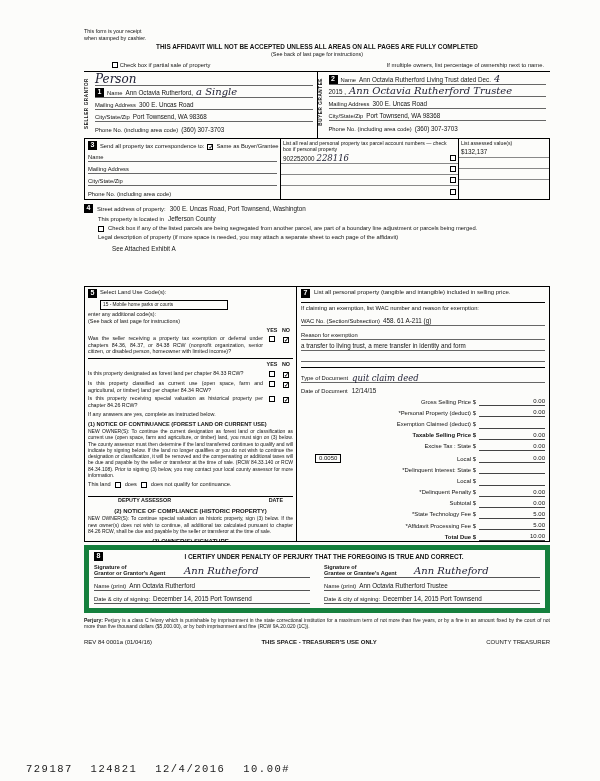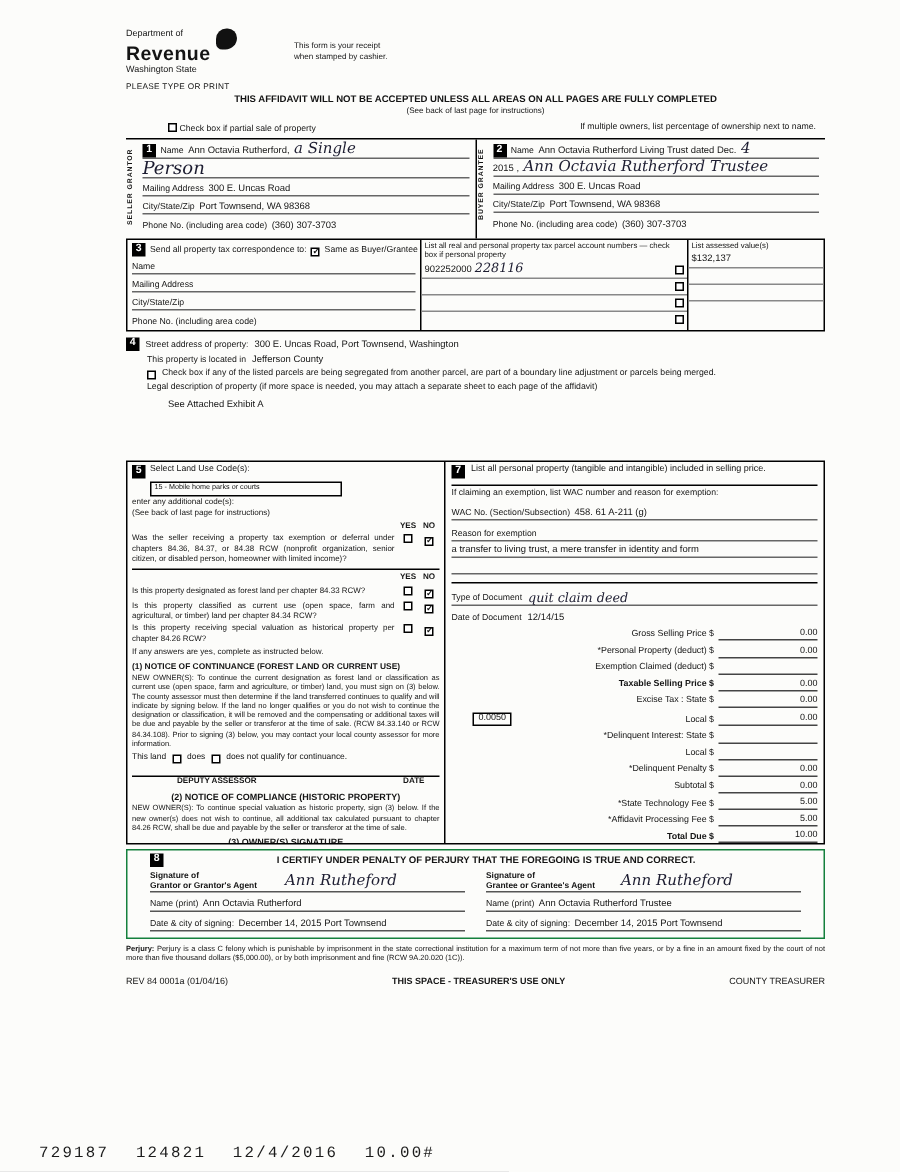--- a/index.html
+++ b/index.html
@@ -92,21 +92,21 @@
   .docrow { display:flex; align-items:flex-end; gap:4px; border-bottom:1px solid #666; min-height:12px; }
   .docrow.nl { border-bottom:none; }
   .mrow { display:flex; align-items:flex-end; justify-content:flex-end; margin-top:3.1px; }
   .mlabel { font-size:5.9px; white-space:nowrap; }
   .mlabel.b { font-weight:bold; }
   .mval { width:66px; border-bottom:1px solid #444; text-align:right; font-size:6px; margin-left:3px; height:8px; }
   .ratebox { border:1px solid #000; padding:0 3px; font-size:6px; margin-right:auto; margin-left:14px; }
   .minnote { text-align:center; font-weight:bold; font-size:5.7px; margin-top:6px; }
 
   
-  .sec8 { border:1px solid #15803d; margin-top:3px; padding:2px 15px 4px; }
+  .sec8 { border:5px solid #15803d; margin-top:3px; padding:2px 5px 4px; }
   .certrow { display:flex; align-items:center; gap:5px; }
   .certify { flex:1; text-align:center; font-weight:bold; font-size:6.4px; }
   .sigcols { display:flex; gap:14px; margin-top:3px; }
   .sigcol { flex:1; }
   .s8row { display:flex; align-items:flex-end; gap:3px; border-bottom:1px solid #555; min-height:13px; position:relative; }
   .s8label { font-size:5.6px; font-weight:bold; line-height:1.15; }
   .s8sig { position:absolute; left:90px; bottom:1px; }
 
   .perjury { font-size:5.0px; text-align:justify; margin-top:4px; line-height:1.3; }
   .footrow { display:flex; justify-content:space-between; align-items:center; margin-top:9px; font-size:6px; }
@@ -114,53 +114,46 @@
   .stamp { position:absolute; left:26px; bottom:6px; font-family:Liberation Mono, monospace;
            font-size:10.5px; letter-spacing:1.5px; word-spacing:10px; color:#1a1a1a; }
 </style>
 </head>
 <body>
 
 <div class="page">
   <div class="form">
 
     <div class="hdr">
-      <div class="logo">
-        <div class="logo-dept">Department of</div>
-        <div class="logo-rev">Revenue</div>
-        <div class="logo-state">Washington State</div>
-        <div class="emblem"></div>
-        <div class="typeprint">PLEASE TYPE OR PRINT</div>
-      </div>
       <div class="receipt">
         <div>This form is your receipt</div>
         <div>when stamped by cashier.</div>
       </div>
     </div>
     <div class="warning">THIS AFFIDAVIT WILL NOT BE ACCEPTED UNLESS ALL AREAS ON ALL PAGES ARE FULLY COMPLETED</div>
     <div class="seeback">(See back of last page for instructions)</div>
     <div class="partialrow">
       <span>
         <span class="cb"></span>
         <span>Check box if partial sale of property</span>
       </span>
       <span>If multiple owners, list percentage of ownership next to name.</span>
     </div>
 
     <div class="sec12">
       <div class="half l">
         <div class="vlabel">SELLER GRANTOR</div>
         <div class="frow">
+          <span class="hand big">Person</span>
+        </div>
+        <div class="frow">
           <span class="numbox">1</span>
           <span class="flabel">Name</span>
           <span class="fval">Ann Octavia Rutherford,</span>
           <span class="hand">a Single</span>
-        </div>
-        <div class="frow">
-          <span class="hand big">Person</span>
         </div>
         <div class="frow">
           <span class="flabel">Mailing Address</span>
           <span class="fval">300 E. Uncas Road</span>
         </div>
         <div class="frow">
           <span class="flabel">City/State/Zip</span>
           <span class="fval">Port Townsend, WA 98368</span>
         </div>
         <div class="frow noline">

